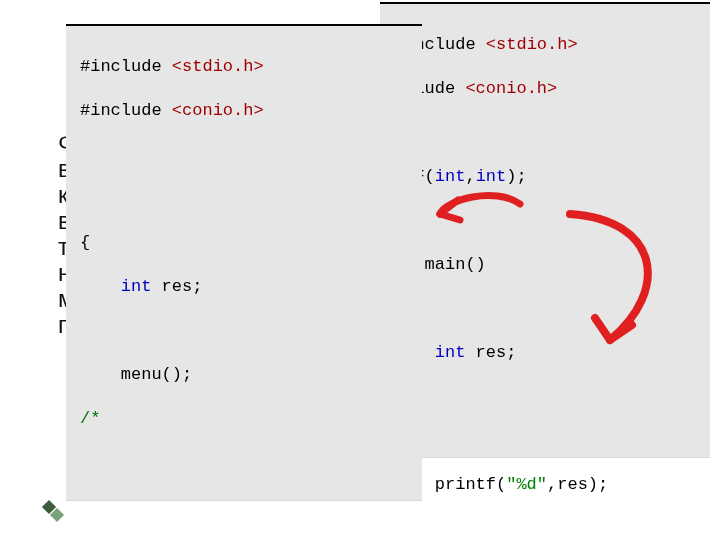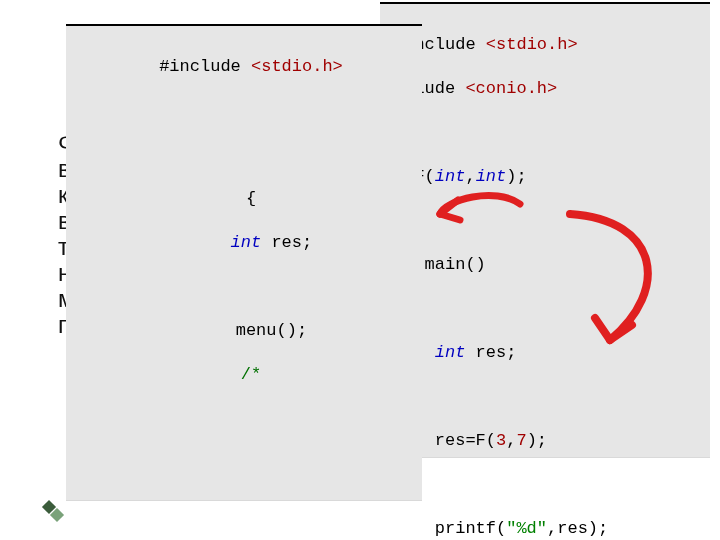--- a/index.html
+++ b/index.html
@@ -33,30 +33,29 @@
     box-sizing: border-box;
     white-space: pre;
     line-height: 22px;
     z-index: 2;
   }
   .card.left {
     left: 66px;
     top: 24px;
     width: 356px;
     height: 476px;
-    text-align: center;
   }
   .card.right {
     left: 380px;
     top: 2px;
     width: 330px;
     height: 455px;
     z-index: 1;
   }
-  .kw   { color: #0000c0; font-style: italic; }
+  .kw   { color: #0000c0; }
   .num  { color: #a00000; }
   .str  { color: #008000; }
   .cmt  { color: #007000; }
   .red-stroke {
     position: absolute;
     z-index: 5;
     pointer-events: none;
   }
   .corner-deco {
     position: absolute;
@@ -92,33 +91,33 @@
 <div class="card right">
 <div><span>#include </span><span class="num">&lt;stdio.h&gt;</span></div>
 <div><span>nclude </span><span class="num">&lt;conio.h&gt;</span></div>
 <div>&nbsp;</div>
 <div><span>: F(</span><span class="kw">int</span><span>,</span><span class="kw">int</span><span>);</span></div>
 <div>&nbsp;</div>
 <div><span class="kw">id</span><span> main()</span></div>
 <div>&nbsp;</div>
 <div><span>    </span><span class="kw">int</span><span> res;</span></div>
 <div>&nbsp;</div>
-<div><span>    res=F(</span><span class="num">3</span><span>,</span><span class="num">7</span><span>);</span></div>
 <div>&nbsp;</div>
 <div><span>    printf(</span><span class="str">"%d"</span><span>,res);</span></div>
 
 
 
 
 
 
 </div>
 
 <div class="card left">
 <div><span>#include </span><span class="num">&lt;stdio.h&gt;</span></div>
+<div><span>#include </span><span class="num">&lt;conio.h&gt;</span></div>
 <div>&nbsp;</div>
 <div>&nbsp;</div>
 <div><span>{</span></div>
 <div><span>    </span><span class="kw">int</span><span> res;</span></div>
 <div>&nbsp;</div>
 <div><span>    menu();</span></div>
 <div><span class="cmt">/*</span></div>
 
 
 

